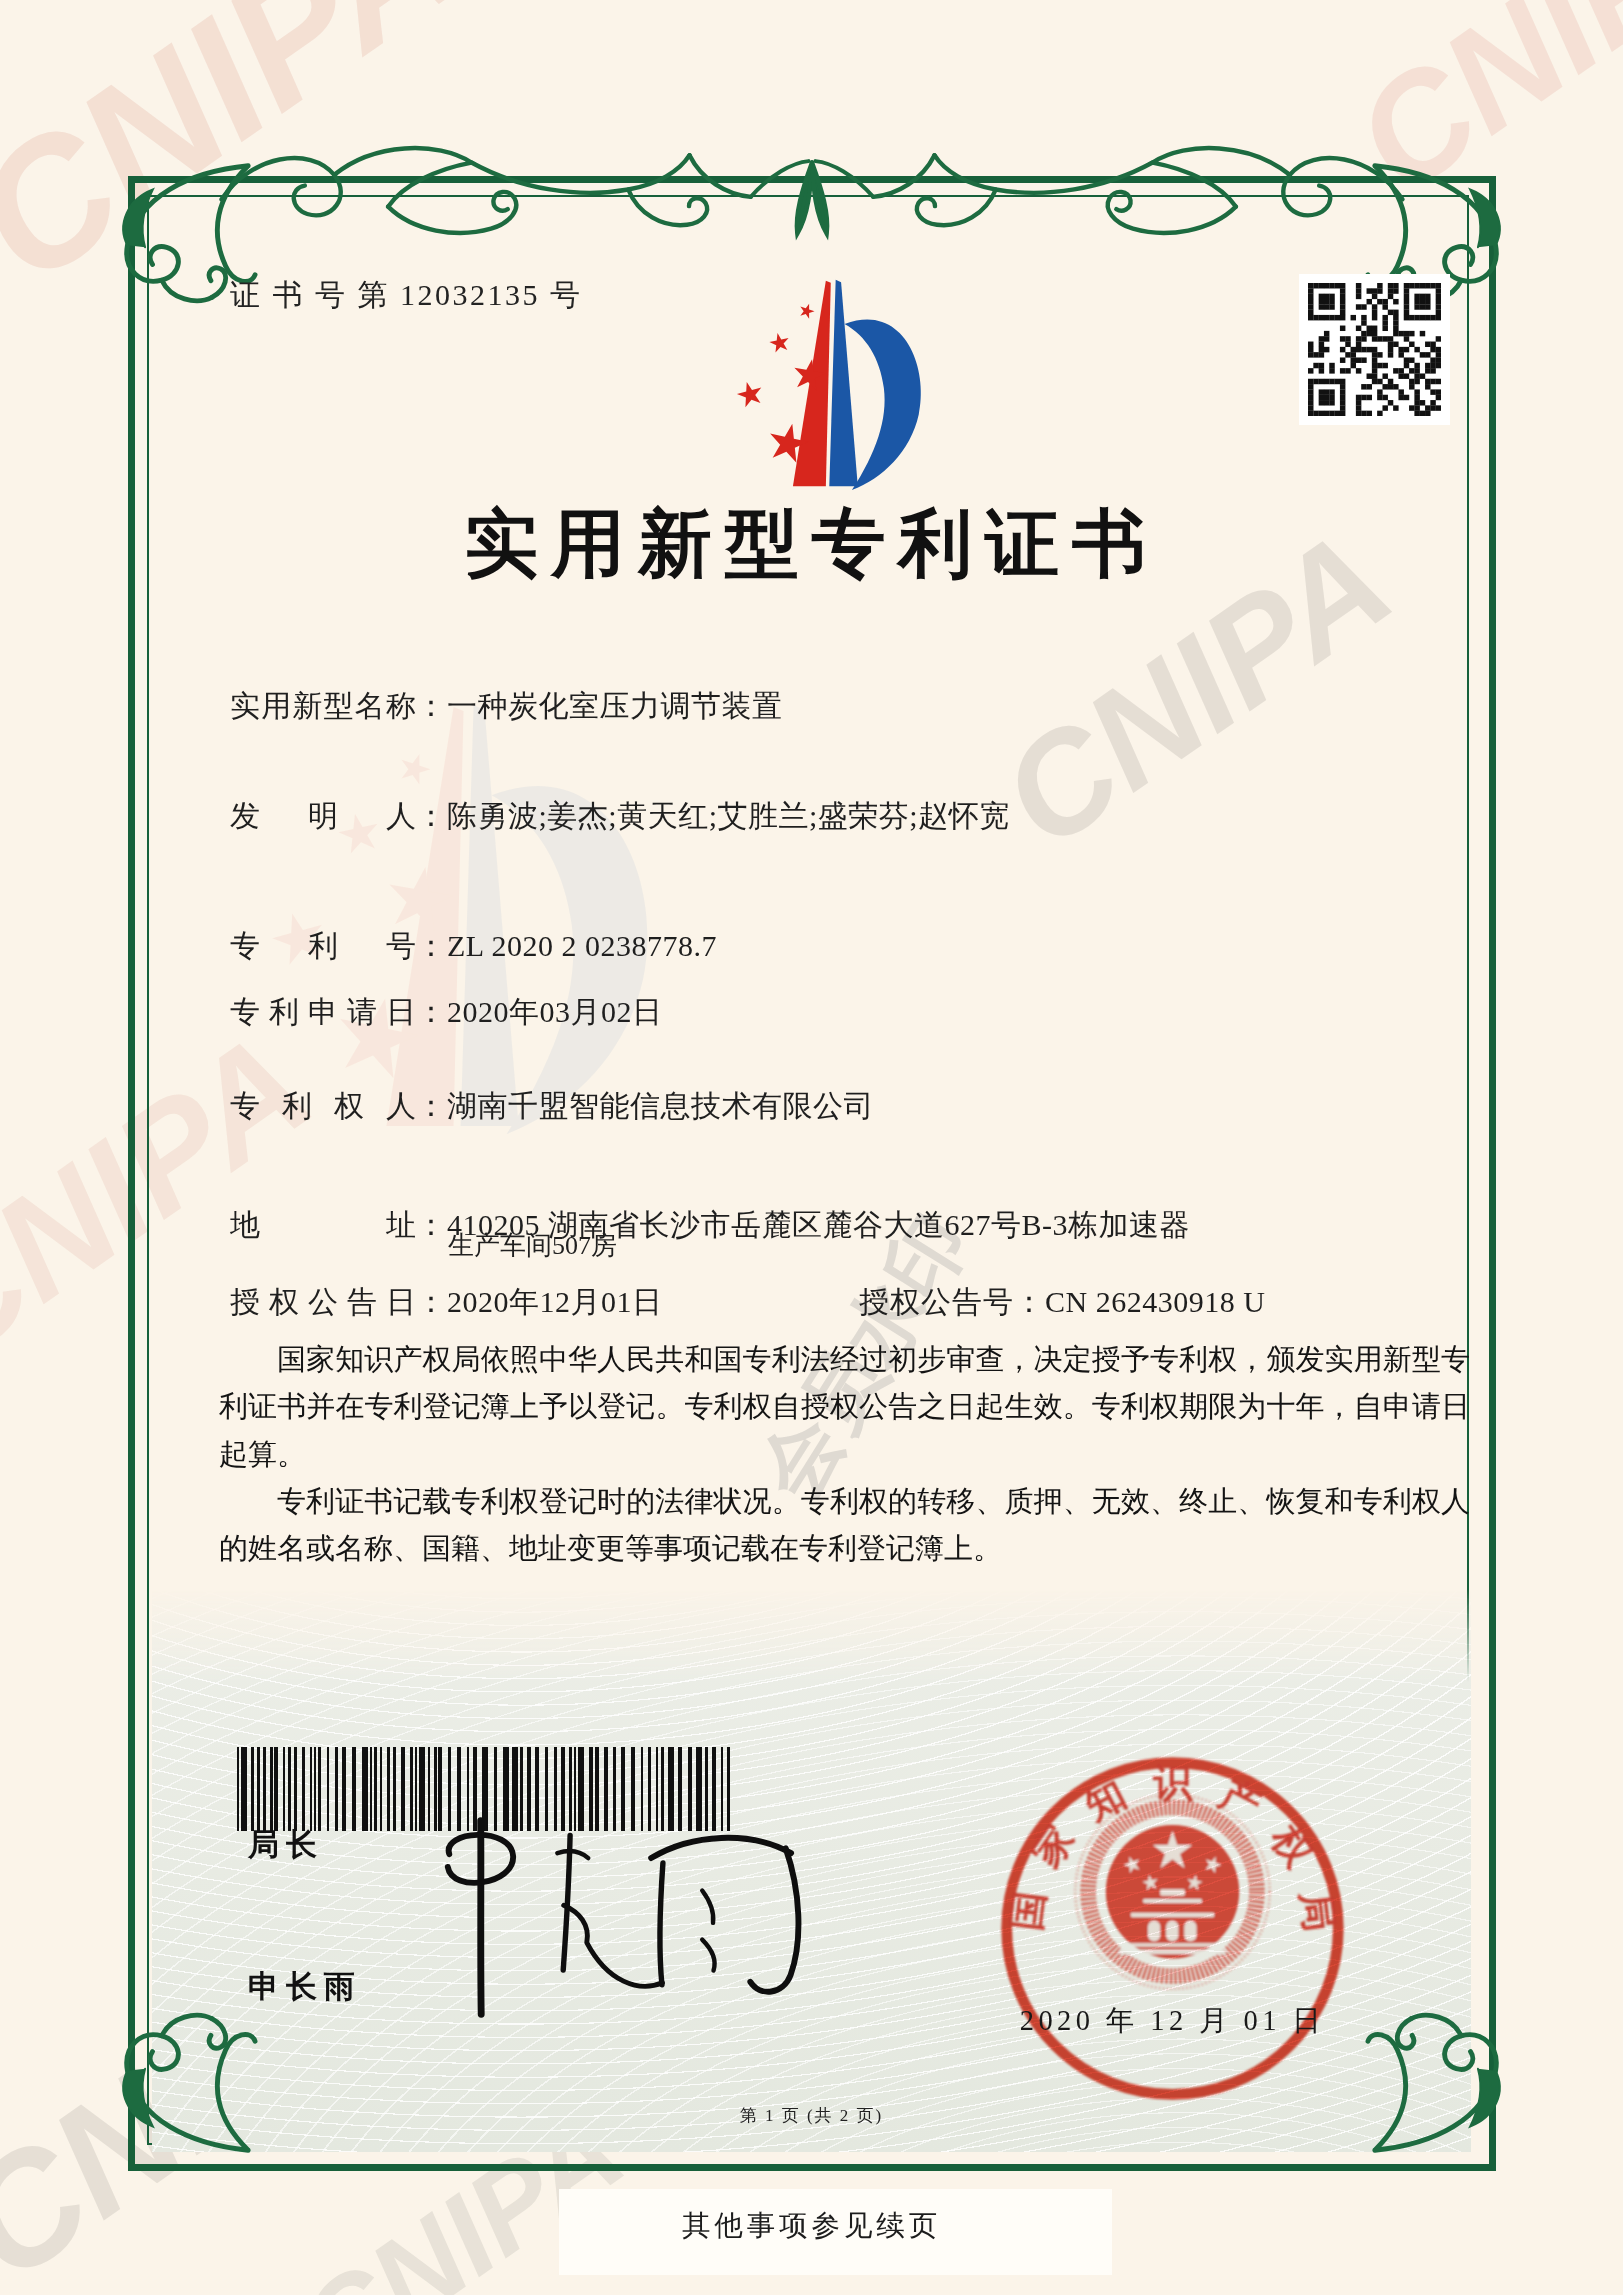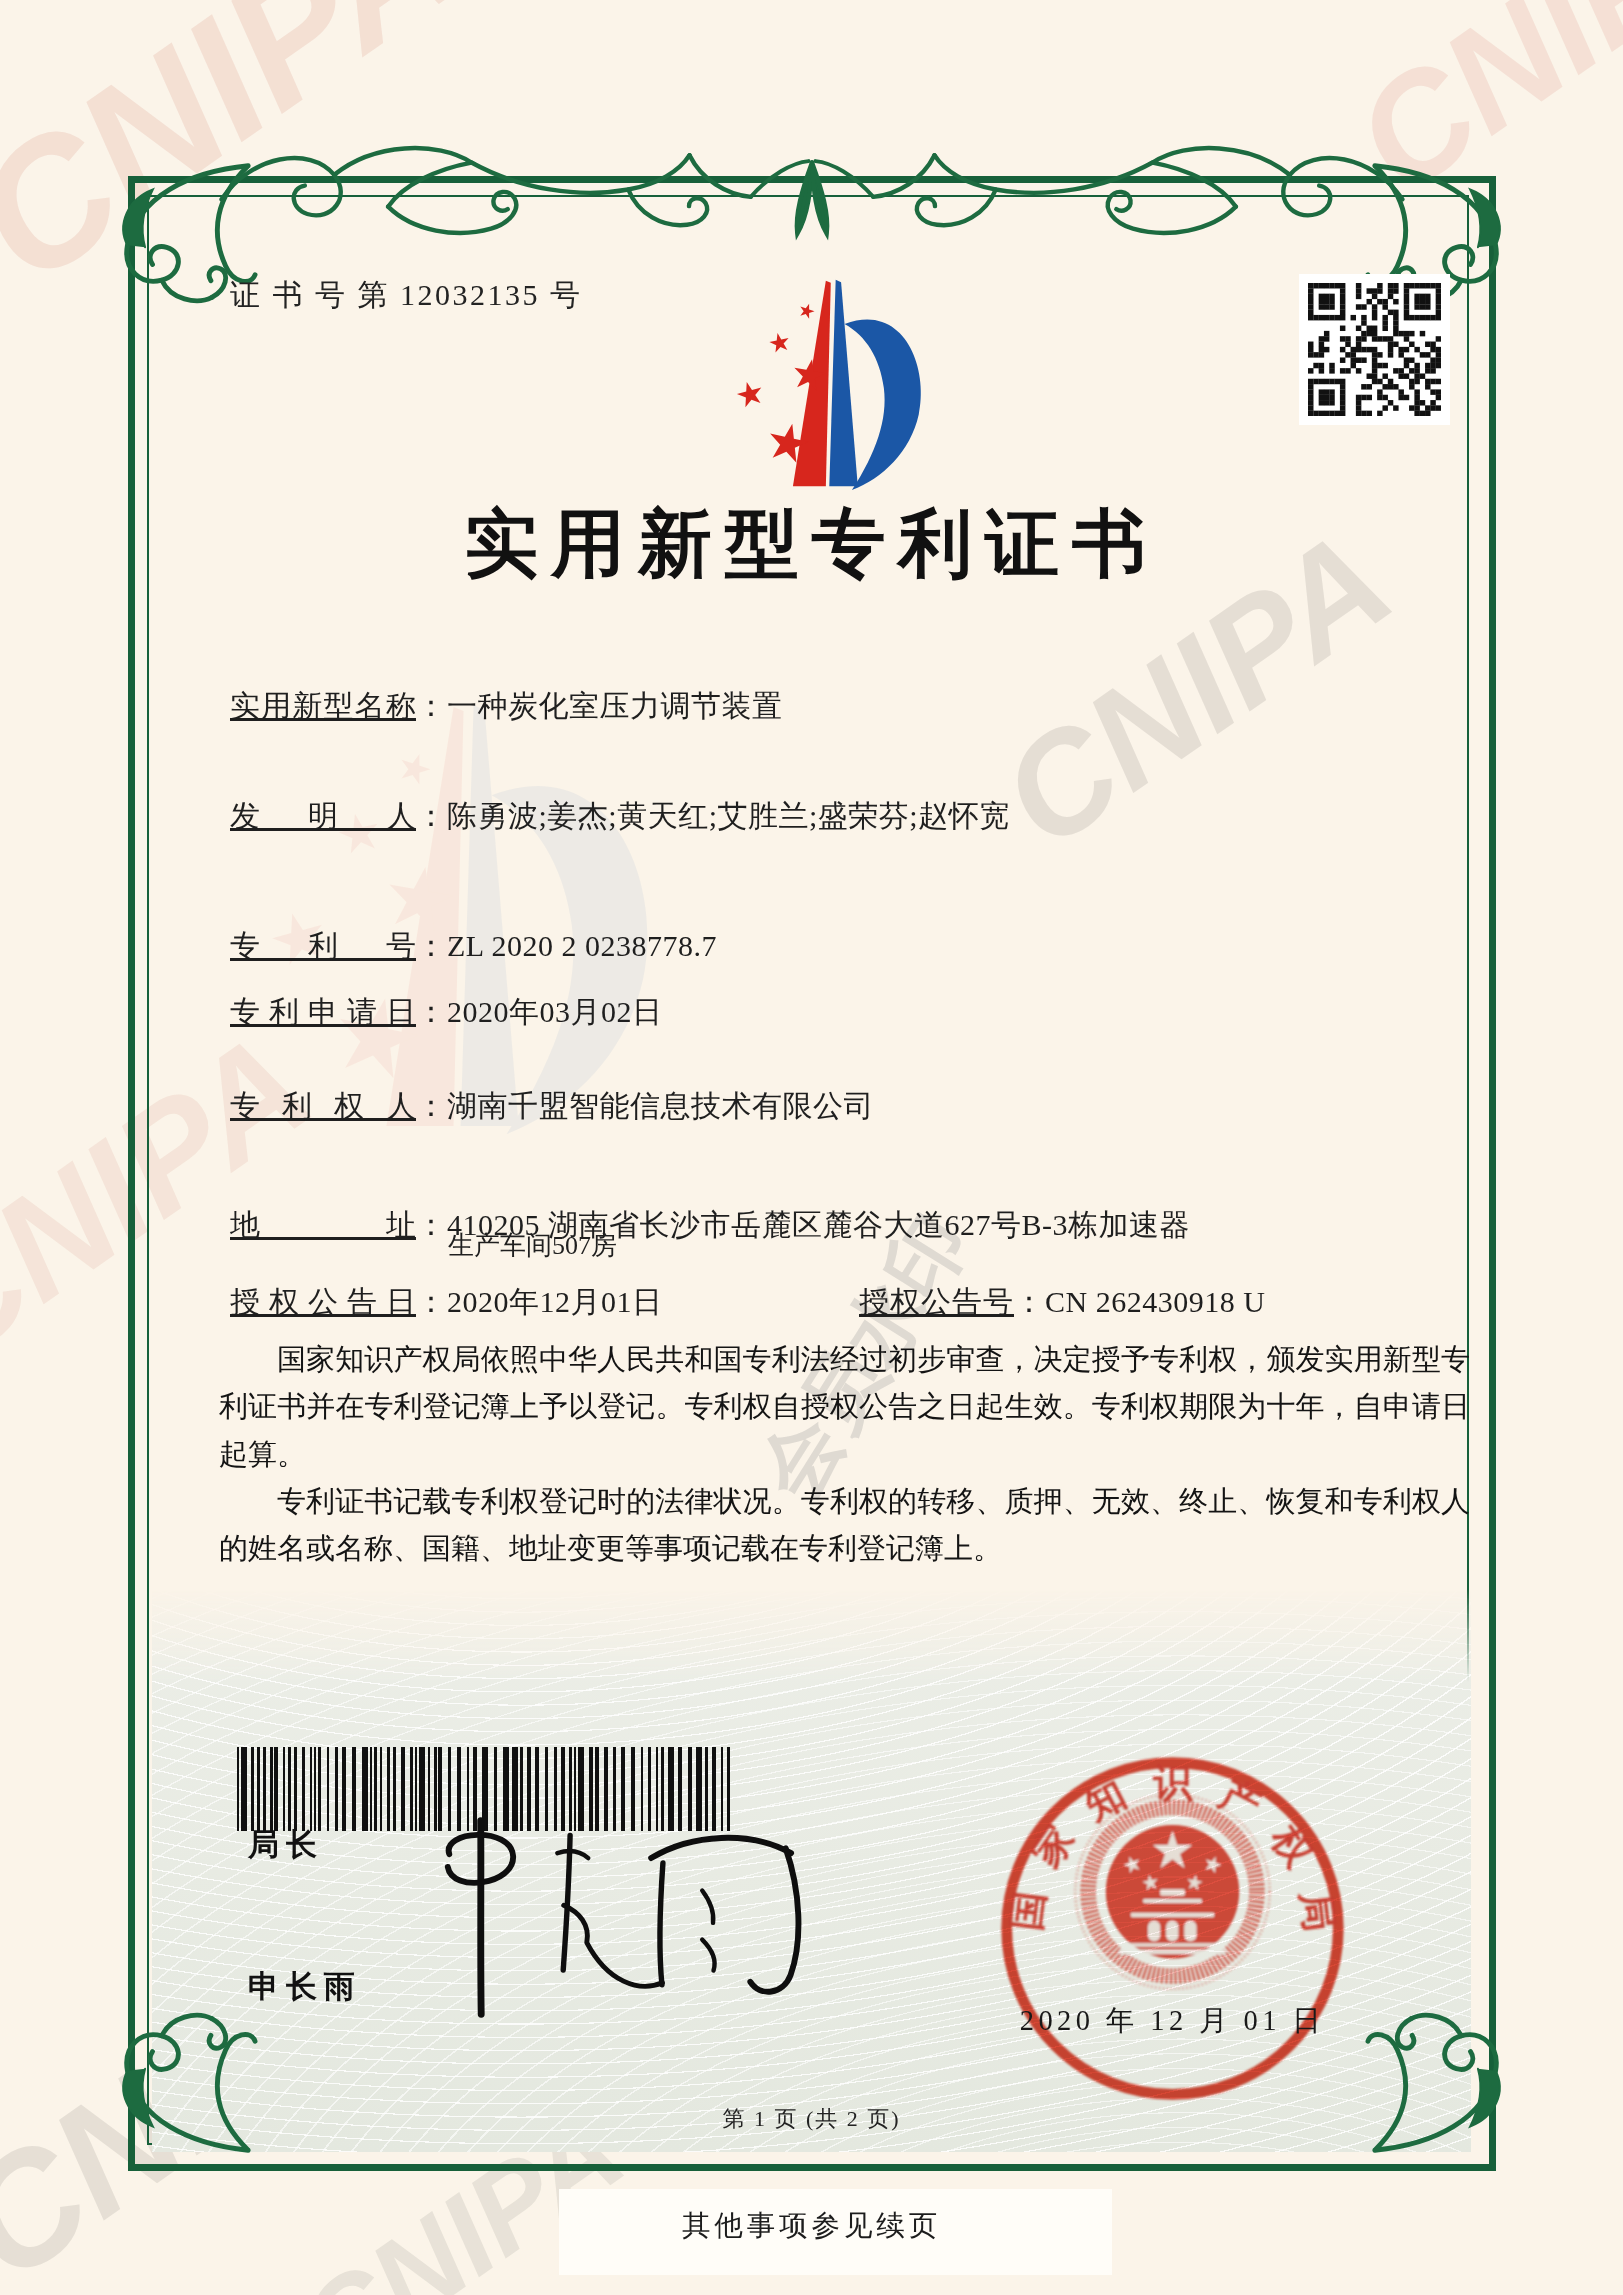--- a/index.html
+++ b/index.html
@@ -58,21 +58,21 @@
   .qr svg{position:absolute;left:7.9px;top:7.9px;}
 
   .title{
     position:absolute;left:0;top:495px;width:1623px;
     text-align:center;font-size:74px;font-weight:700;
     letter-spacing:12.8px;color:#111;
   }
 
   
   .frow{position:absolute;left:230px;font-size:30px;white-space:nowrap;color:#1f1f1f;}
-  .flabel{display:inline-block;width:186px;text-align:justify;text-align-last:justify;text-decoration:underline;}
+  .flabel{display:inline-block;width:186px;text-align:justify;text-align-last:justify;}
   .fcolon{display:inline-block;width:31px;}
   .fvalue{letter-spacing:0.5px;}
   .addr2{position:absolute;left:448px;top:1228px;font-size:26px;color:#1f1f1f;}
   .grant2{position:absolute;left:629px;top:0;}
   .flabel.nat{width:auto;text-align-last:auto;letter-spacing:1px;}
 
   
   .body-text{
     position:absolute;left:219px;top:1336px;width:1251px;
     font-size:29px;line-height:1.63;text-align:justify;color:#141414;
@@ -94,21 +94,21 @@
   .signature{position:absolute;left:407px;top:1807px;width:447px;height:221px;}
 
   .seal{position:absolute;left:991px;top:1747px;width:363px;height:363px;mix-blend-mode:multiply;}
   .seal-date{
     position:absolute;left:996px;top:2002px;width:353px;
     text-align:center;font-size:28.5px;letter-spacing:4.4px;color:#191919;
   }
 
   .page-no{
     position:absolute;left:0;top:2104px;width:1623px;
-    text-align:center;font-size:22px;letter-spacing:2px;color:#222;
+    text-align:center;font-size:17px;letter-spacing:2px;color:#222;
   }
 
   .cont-strip{
     position:absolute;left:559px;top:2189px;width:553px;height:86px;
     background:#fffdf8;
   }
   .cont-note{
     position:absolute;left:0;top:2207px;width:1623px;
     text-align:center;font-size:28.5px;letter-spacing:3.9px;color:#1c1c1c;
   }

